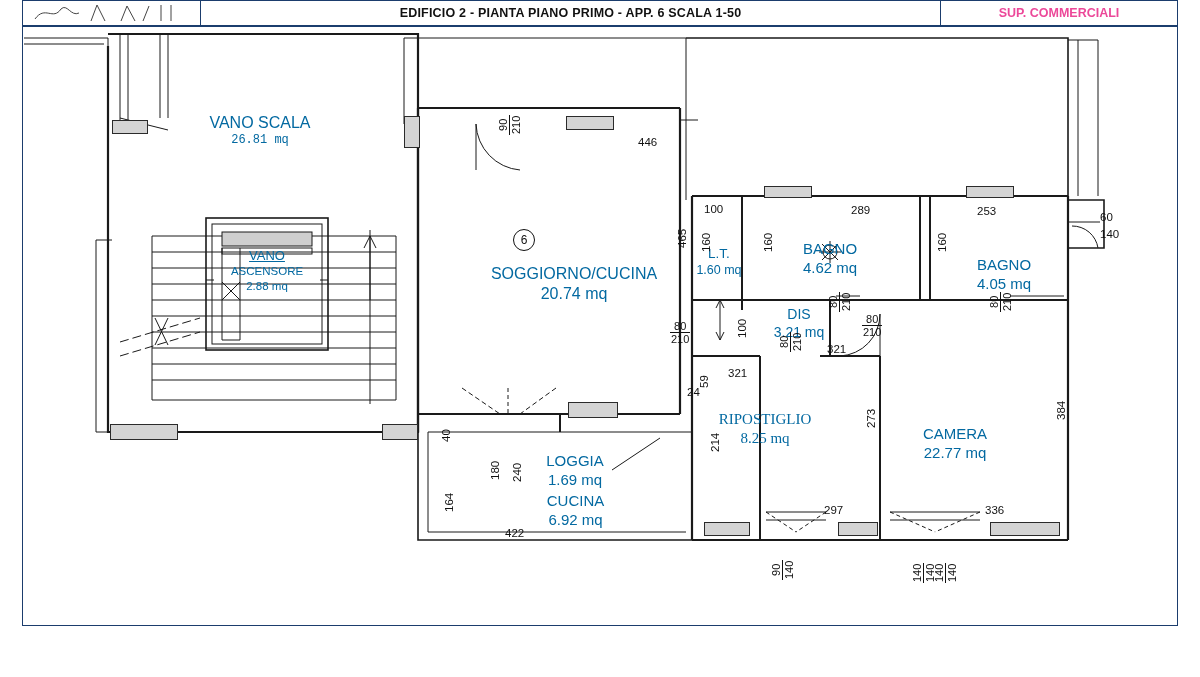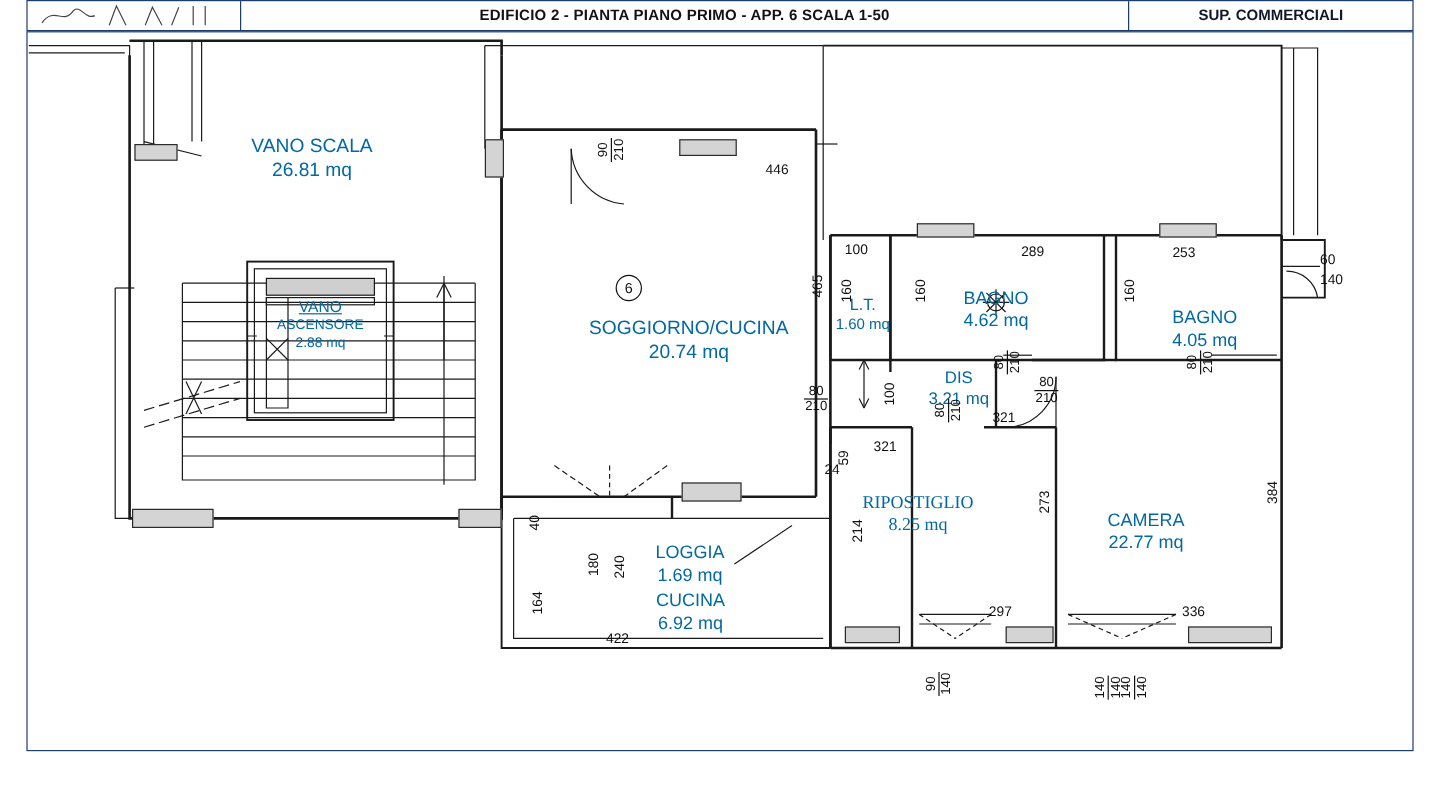--- a/index.html
+++ b/index.html
@@ -5,21 +5,21 @@
   html,body{margin:0;padding:0;background:#ffffff;}
   body{font-family:"Liberation Sans", sans-serif;}
   #page{position:relative;width:1200px;height:677px;background:#ffffff;overflow:hidden;}
 
   
   .titlebar{position:absolute;left:22px;top:0px;width:1156px;height:26px;border:1px solid #1b3d6d;box-sizing:border-box;}
   .tb-cellA{position:absolute;left:0;top:0;width:178px;height:100%;border-right:1px solid #1b3d6d;box-sizing:border-box;}
   .tb-cellB{position:absolute;left:178px;top:0;width:740px;height:100%;border-right:1px solid #1b3d6d;box-sizing:border-box;
             display:flex;align-items:center;justify-content:center;font-size:12.5px;font-weight:bold;color:#111;letter-spacing:.2px;}
   .tb-cellC{position:absolute;left:918px;top:0;right:0;height:100%;display:flex;align-items:center;justify-content:center;
-            font-size:12.5px;font-weight:bold;color:#0f172a;}
+            font-size:12.5px;font-weight:bold;color:#ec4899;}
   .tb-scrib{position:absolute;left:8px;top:2px;width:160px;height:20px;}
 
   
   .frame{position:absolute;left:22px;top:26px;width:1156px;height:600px;border:1px solid #1b3d6d;box-sizing:border-box;}           
   .hatch{position:absolute;background:#d4d4d4;border:1px solid #2b2b2b;box-sizing:border-box;}
 
   .lbl{position:absolute;color:#0369a1;text-align:center;line-height:1.25;white-space:nowrap;}
   .lbl .n{display:block;font-size:14.5px;}
   .lbl .a{display:block;font-size:14.5px;}
 
@@ -188,21 +188,21 @@
   <div class="hatch" style="left:566px;top:116px;width:48px;height:14px;"></div>
   <div class="hatch" style="left:568px;top:402px;width:50px;height:16px;"></div>
   <div class="hatch" style="left:764px;top:186px;width:48px;height:12px;"></div>
   <div class="hatch" style="left:966px;top:186px;width:48px;height:12px;"></div>
   <div class="hatch" style="left:704px;top:522px;width:46px;height:14px;"></div>
   <div class="hatch" style="left:838px;top:522px;width:40px;height:14px;"></div>
   <div class="hatch" style="left:990px;top:522px;width:70px;height:14px;"></div>
 
   <div class="lbl" style="left:150px;top:113px;width:220px;">
     <span class="n" style="font-size:16px;">VANO SCALA</span>
-    <span class="a" style="font-size:16px;">26.81 mq</span>
+    <span class="a" style="font-size:12px;font-family:Liberation Mono, monospace;">26.81 mq</span>
   </div>
 
   <div class="lbl" style="left:212px;top:248px;width:110px;">
     <span class="n" style="font-size:13px;text-decoration:underline;">VANO</span>
     <span class="n" style="font-size:11.5px;">ASCENSORE</span>
     <span class="a" style="font-size:11.5px;">2.88 mq</span>
   </div>
 
   <div class="lbl" style="left:444px;top:264px;width:260px;">
     <span class="n" style="font-size:16px;">SOGGIORNO/CUCINA</span>

